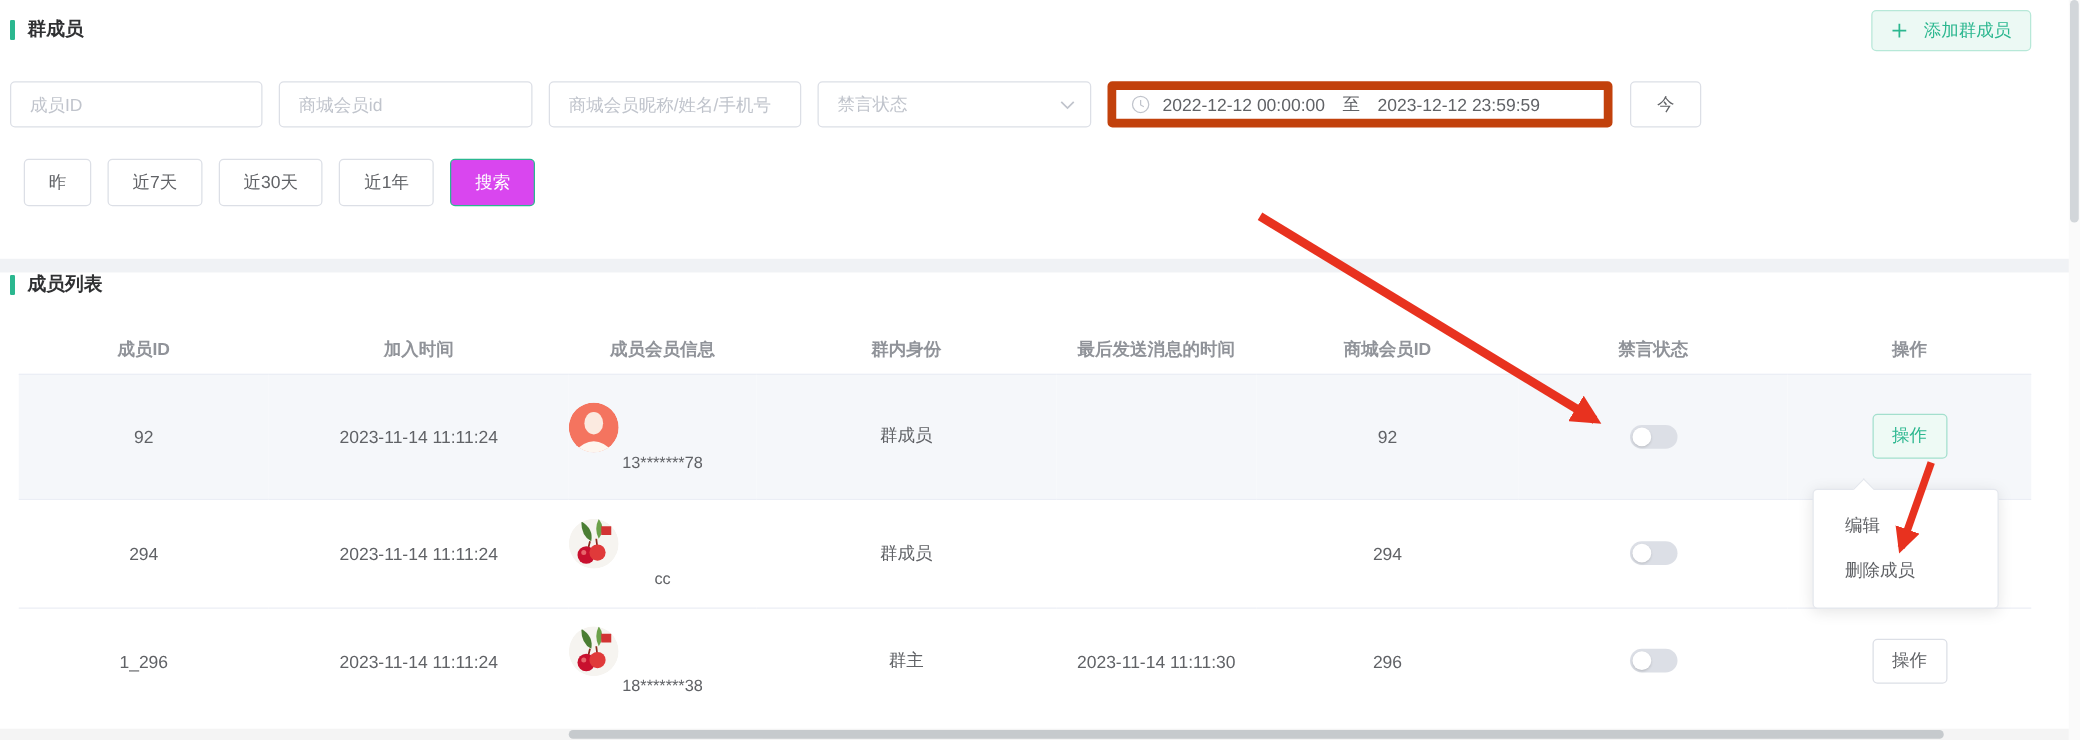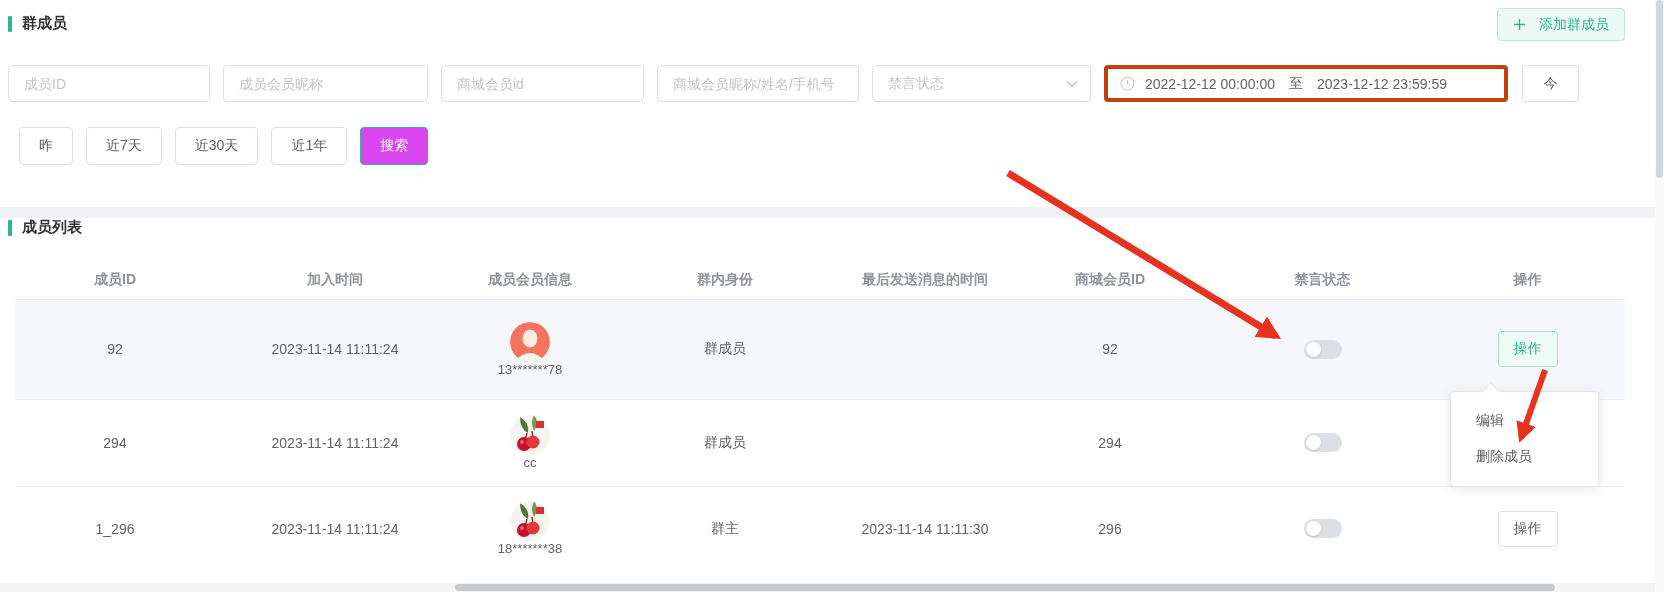--- a/index.html
+++ b/index.html
@@ -33,42 +33,42 @@
     font-family:"Liberation Sans", sans-serif;
   }
   .f-input::placeholder { color:#c0c4cc; }
   .w1{width:202px}.w2{width:205px}.w3{width:203px}.w4{width:202px}
   .select {
     width:219px; height:37px; border:1px solid #dcdfe6; border-radius:4px;
     display:flex; align-items:center; justify-content:space-between;
     padding:0 12px 0 15px; font-size:14px; color:#c0c4cc; cursor:pointer; background:#fff;
   }
   .datebox {
-    width:404px; height:37px; border:4px solid #c2410c; border-radius:4px;
+    width:404px; height:37px; border:7px solid #c2410c; border-radius:4px;
     display:flex; align-items:center; gap:10px; padding:0 12px; font-size:14px; color:#606266; background:#fff;
   }
   .datebox .sep { margin:0 4px; color:#606266; }
   .btn {
     height:37px; padding:0 19px; background:#fff; border:1px solid #dcdfe6;
     border-radius:4px; font-size:14px; color:#606266; cursor:pointer;
     font-family:"Liberation Sans", sans-serif;
   }
   .today-btn { width:57px; padding:0; margin-left:1px; }
 
   .quick-row { margin:25px 0 0 11px; display:flex; gap:13px; }
   .quick-row .btn { height:38px; }
   .search-btn { background:#d946ef; border-color:#2bb78f; color:#fff; }
 
   table { margin:24px 15px 0; width:1610px; border-collapse:collapse; table-layout:fixed; }
   th { height:38px; font-size:14px; color:#909399; font-weight:bold; text-align:center; }
   td { text-align:center; font-size:14px; color:#606266; border-top:1px solid #ebeef5; padding:8px 0; }
   tr.striped td { background:#f5f7fa; }
   tr.r1 { height:100px; } tr.r2 { height:87px; } tr.r3 { height:85px; }
 
-  .member-cell { display:flex; flex-direction:column; align-items:center; gap:0; }
+  .member-cell { display:flex; flex-direction:column; gap:0; }
   .avatar { width:40px; height:40px; border-radius:50%; overflow:hidden; position:relative; flex:none; }
   .sub-label { font-size:13px; color:#606266; }
 
   .toggle { width:38px; height:19px; border-radius:10px; background:#dcdfe6; position:relative; margin:0 auto; cursor:pointer; }
   .knob { width:15px; height:15px; border-radius:50%; background:#fff; position:absolute; top:2px; left:2px; box-shadow:0 1px 2px rgba(0,0,0,.15); }
 
   .action-btn { padding:8px 15px; font-size:14px; border-radius:4px; cursor:pointer; font-family:"Liberation Sans", sans-serif; }
   .action-btn.active { color:#2bb78f; border:1px solid #a3dfcd; background:#eefaf5; }
   .action-btn.normal { color:#606266; border:1px solid #dcdfe6; background:#fff; }
 
@@ -103,21 +103,20 @@
 
   <button class="add-btn">
     <svg class="icon-svg" width="13" height="13" viewBox="0 0 13 13">
         <path d="M6.5 1v11M1 6.5h11" stroke="#2bb78f" stroke-width="1.4" fill="none"></path>
       </svg>
     <span>添加群成员</span>
   </button>
 
   <div class="filter-row">
     <input class="f-input w1" placeholder="成员ID" style="">
-    <input class="f-input w2" placeholder="成员会员昵称" style="">
     <input class="f-input w3" placeholder="商城会员id" style="">
     <input class="f-input w4" placeholder="商城会员昵称/姓名/手机号" style="">
     <div class="select">
       <span>禁言状态</span>
       <svg class="icon-svg" width="12" height="8" viewBox="0 0 12 8">
           <path d="M1 1.5l5 5 5-5" stroke="#c0c4cc" stroke-width="1.4" fill="none"></path>
         </svg>
     </div>
     <div class="datebox">
       <svg class="icon-svg" width="15" height="15" viewBox="0 0 15 15">

